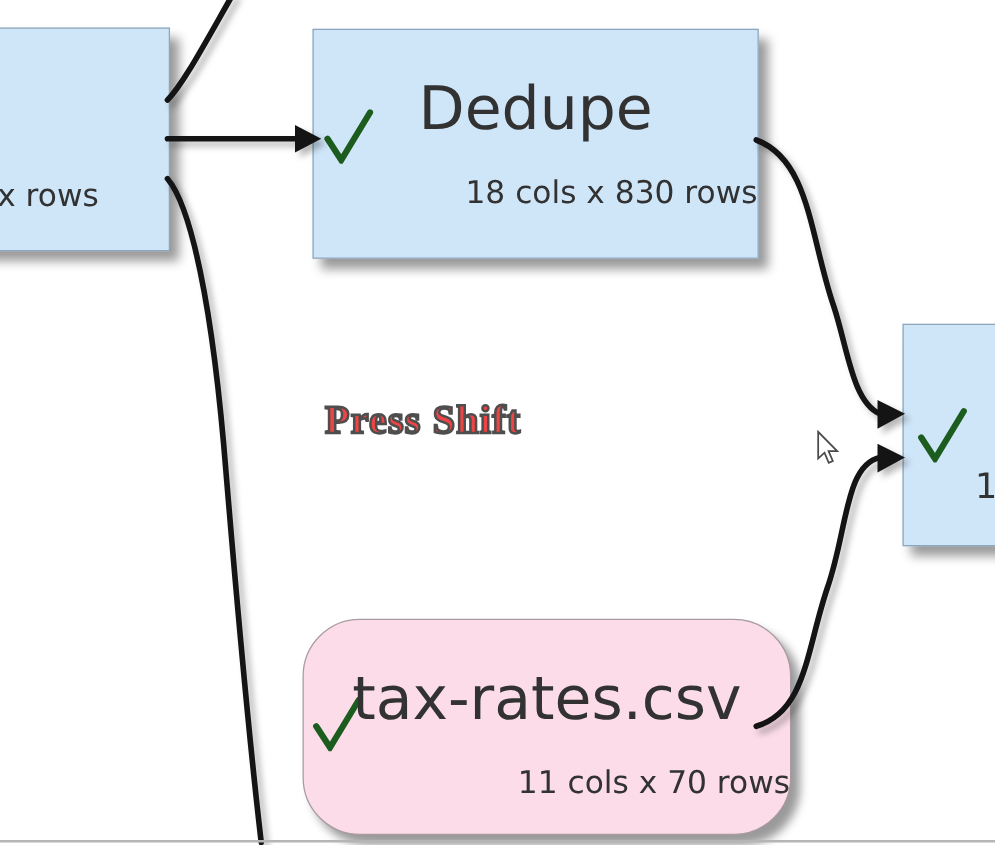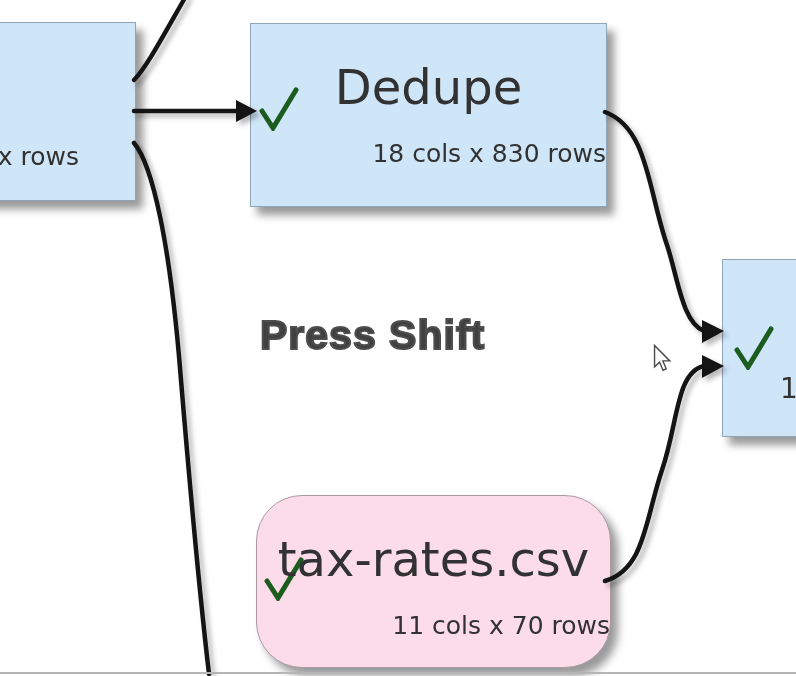--- a/index.html
+++ b/index.html
@@ -37,41 +37,41 @@
     position:absolute;width:40px;height:44px;
   }
   .check path{
     stroke:var(--check-green,#1c5c1e);stroke-width:5;fill:none;
     stroke-linecap:round;stroke-linejoin:miter;
   }
   #node-left{left:-230px;top:22px;width:364px;height:177px;}
   #node-left .node-sub{left:auto;right:56px;text-align:right;top:120px;}
   #node-dedupe{left:250px;top:23px;width:355px;height:182px;}
   #node-dedupe .check{left:8px;top:63px;}
-  #node-tax{left:256px;top:495px;width:353px;height:171px;}
+  #node-tax{left:242px;top:495px;width:353px;height:171px;padding-left:36px;}
   #node-tax .check{left:7px;top:61px;}
   #node-right{left:722px;top:259px;width:360px;height:176px;}
   #node-right .check{left:11px;top:66px;}
   #node-right .node-sub{left:57px;right:auto;text-align:left;top:115px;font-size:28px;}
   
   .wires{
     position:absolute;left:0;top:0;z-index:2;pointer-events:none;
   }
   .wires path.wire{
     stroke:var(--wire-black,#141414);stroke-width:4.5;fill:none;
     stroke-linecap:round;
   }
   .wires polygon.head{fill:var(--wire-black,#141414);stroke:none;}
   .wires g{filter:drop-shadow(4px 4px 2.5px rgba(0,0,0,0.28));}
   
   .hint{
     position:absolute;left:260px;top:311px;z-index:1;
-    font-family:Liberation Sans, sans-serif;
-    font-size:41px;font-weight:bold;line-height:48px;letter-spacing:1px;
-    color:#404040;-webkit-text-stroke:2px var(--hint-outline,#4e4e4e);
+    font-family:Liberation Serif, serif;
+    font-size:32px;font-weight:bold;line-height:48px;letter-spacing:1px;
+    color:#ef4444;-webkit-text-stroke:2px var(--hint-outline,#4e4e4e);
     white-space:nowrap;
   }
   
   .bottom-line{
     position:absolute;left:0;top:672px;width:796px;height:2px;
     background:var(--bottom-divider,#b5b5b5);z-index:3;
   }
   
   .cursor{
     position:absolute;left:653px;top:344px;width:20px;height:31px;z-index:4;

